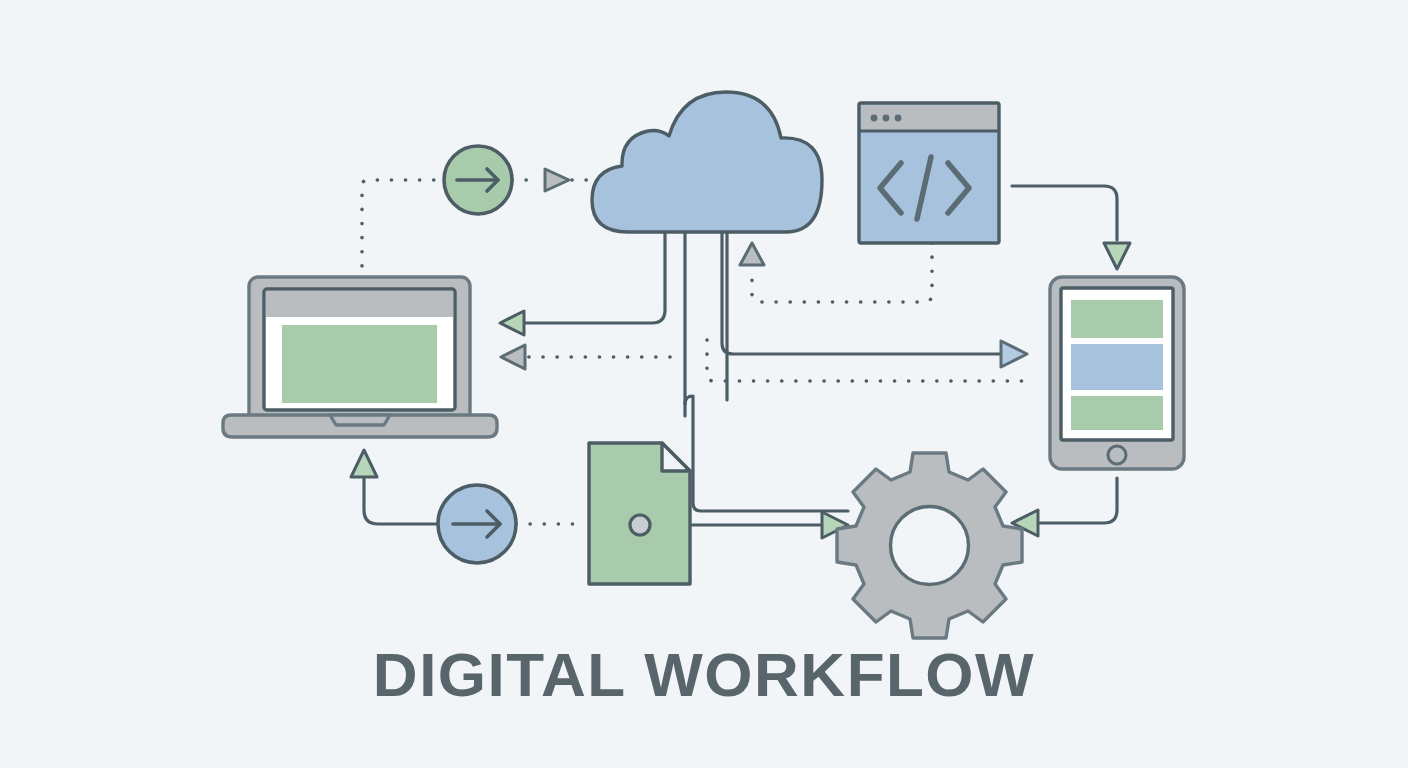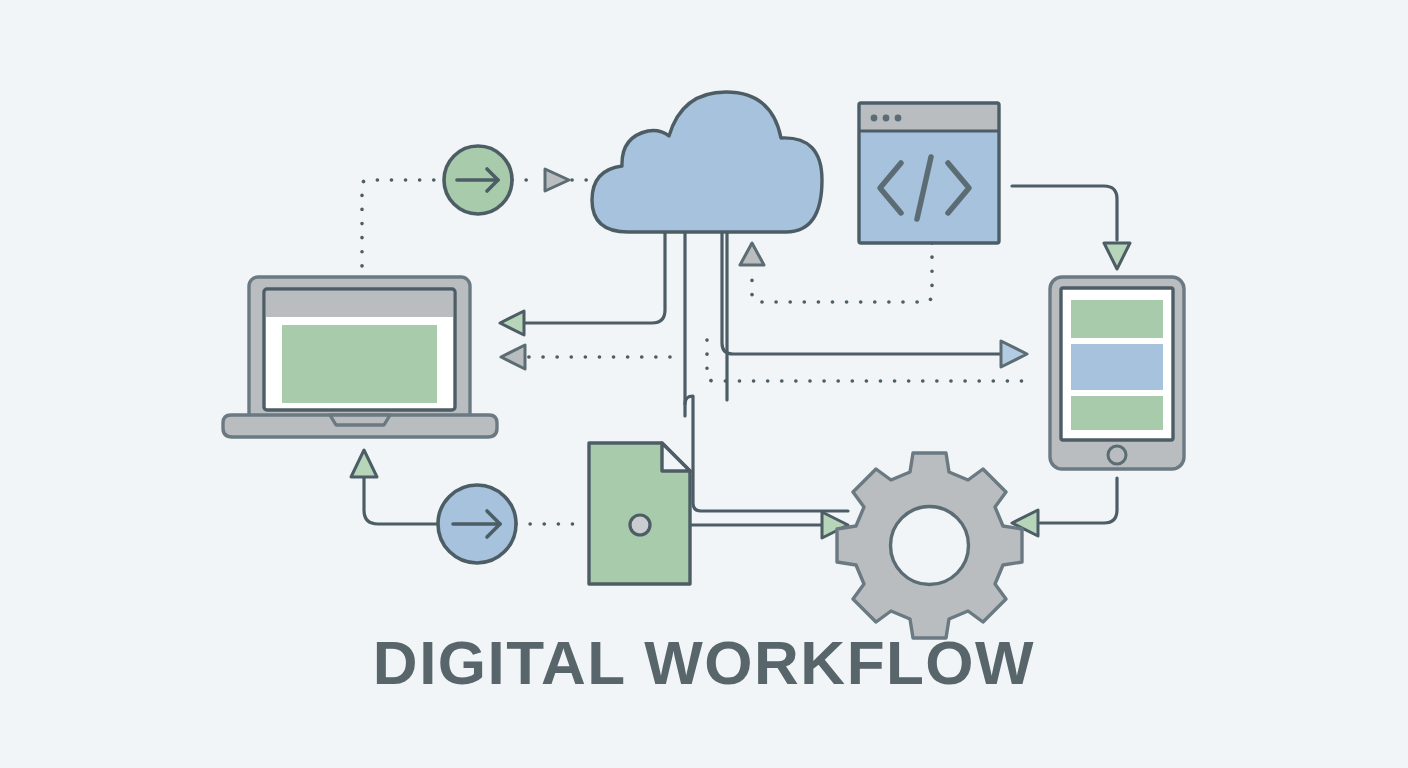--- a/index.html
+++ b/index.html
@@ -30,21 +30,21 @@
     text-align: center;
     pointer-events: none;
   }
   #page-title {
     font-family: "Liberation Sans", sans-serif;
     font-size: 62px;
     font-weight: bold;
     letter-spacing: 1.5px;
     color: #58656b;
     line-height: 1;
-    margin: 4px;
+    margin: 16px;
     display: inline-block;
   }
 </style>
 </head>
 <body>
 
 <div id="stage">
 
   <svg id="diagram-svg" viewBox="0 0 1408 768">
     <defs>

